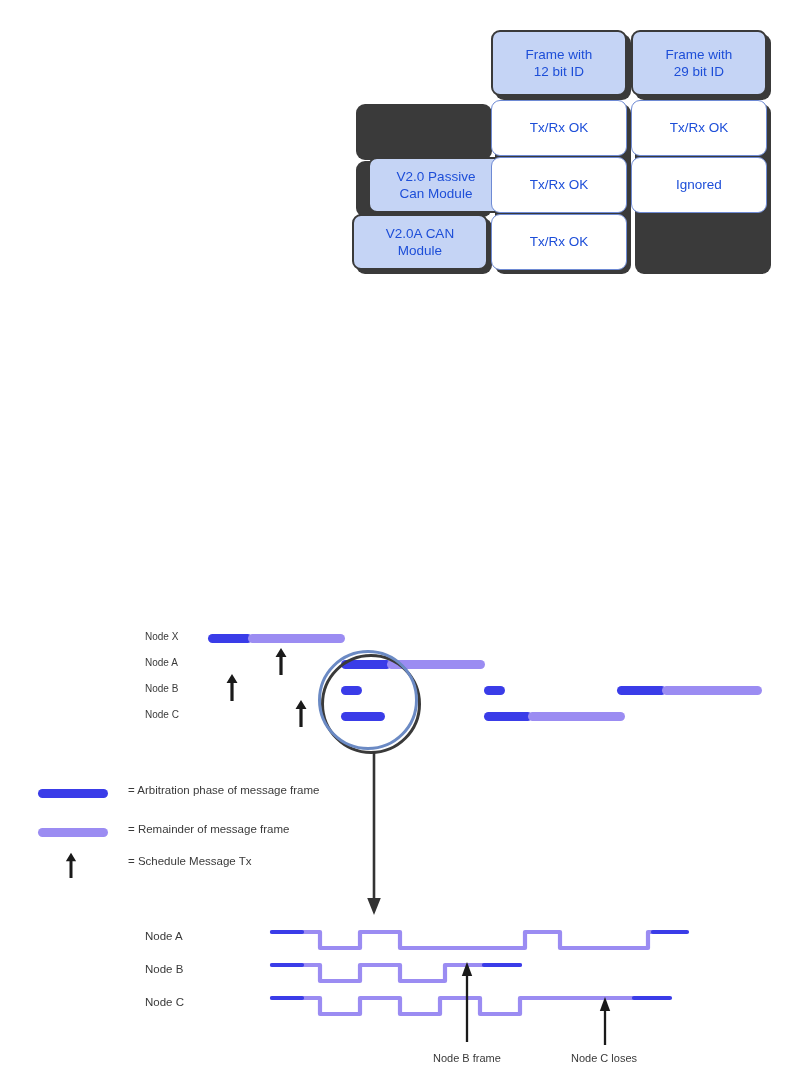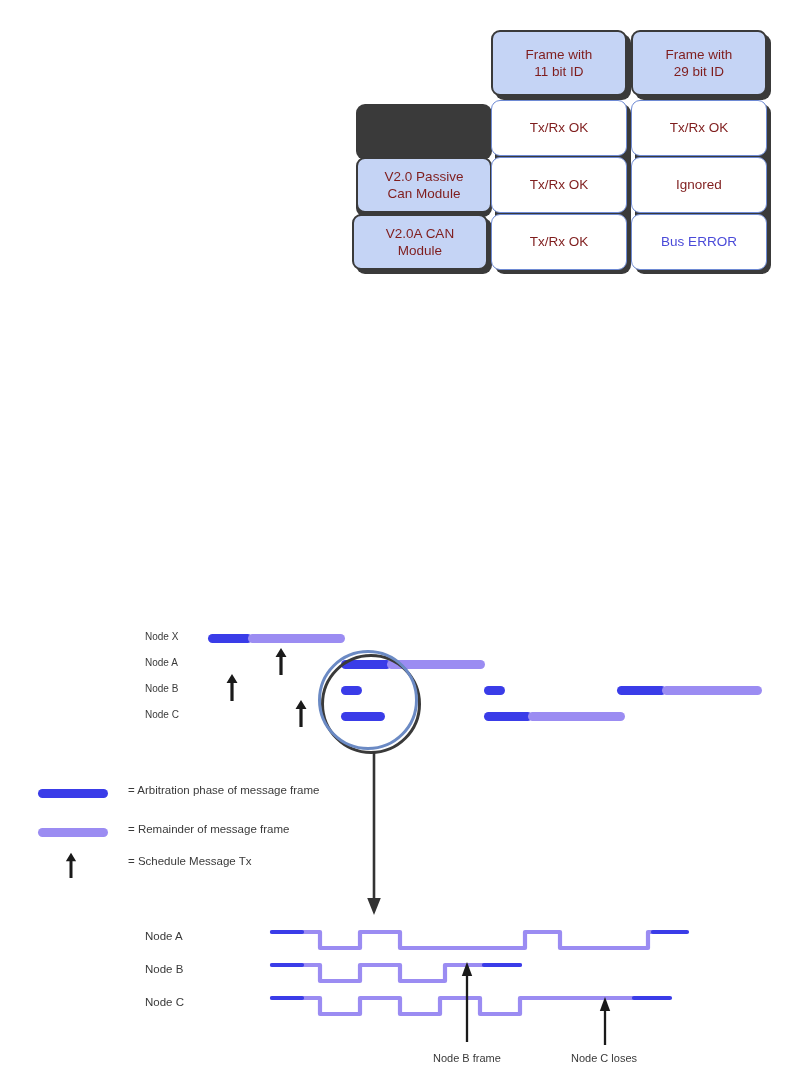--- a/index.html
+++ b/index.html
@@ -25,21 +25,21 @@
   }
   .cell {
     position: absolute;
     box-sizing: border-box;
     display: flex;
     align-items: center;
     justify-content: center;
     text-align: center;
     line-height: 1.28;
     font-size: 13.5px;
-    color: #7f1d1d;
+    color: #1d4ed8;
     border-radius: 9px;
   }
   .cell-shadow {
     position: absolute;
     border-radius: 9px;
     background: #3a3a3a;
   }
   .cell.hdr {
     background: #c5d4f5;
     border: 2.2px solid #3a3a3a;
@@ -167,51 +167,50 @@
   <div class="cell-shadow" style="left:283px;top:6px;width:136px;height:66px;"></div>
   <div class="cell-shadow" style="left:4px;top:76px;width:136px;height:56px;"></div>
   <div class="cell-shadow" style="left:4px;top:133px;width:136px;height:56px;"></div>
   <div class="cell-shadow" style="left:4px;top:190px;width:136px;height:56px;"></div>
   <div class="cell-shadow" style="left:143px;top:76px;width:136px;height:170px;"></div>
   <div class="cell-shadow" style="left:283px;top:76px;width:136px;height:170px;"></div>
 
   <div class="cell hdr" style="left:139px;top:2px;width:136px;height:66px;">
     <div>
       <div>Frame with</div>
-      <div>11 bit ID</div>
+      <div>12 bit ID</div>
     </div>
   </div>
   <div class="cell hdr" style="left:279px;top:2px;width:136px;height:66px;">
     <div>
       <div>Frame with</div>
       <div>29 bit ID</div>
     </div>
   </div>
 
-  <div class="cell rowhdr" style="left:4px;top:129px;width:136px;height:56px;">
+  <div class="cell rowhdr" style="left:16px;top:129px;width:136px;height:56px;">
     <div>
       <div>V2.0 Passive</div>
       <div>Can Module</div>
     </div>
   </div>
   <div class="cell rowhdr" style="left:0px;top:186px;width:136px;height:56px;">
     <div>
       <div>V2.0A CAN</div>
       <div>Module</div>
     </div>
   </div>
 
   <div class="cell body" style="left:139px;top:72px;width:136px;height:56px;">Tx/Rx OK</div>
   <div class="cell body" style="left:279px;top:72px;width:136px;height:56px;">Tx/Rx OK</div>
 
   <div class="cell body" style="left:139px;top:129px;width:136px;height:56px;">Tx/Rx OK</div>
   <div class="cell body" style="left:279px;top:129px;width:136px;height:56px;">Ignored</div>
 
   <div class="cell body" style="left:139px;top:186px;width:136px;height:56px;">Tx/Rx OK</div>
-  <div class="cell body err" style="left:279px;top:186px;width:136px;height:56px;">Bus ERROR</div>
 </div>
 
 <div id="timeline">
 
   <div class="node-label" style="left:145px;top:31px;">Node X</div>
   <div class="node-label" style="left:145px;top:57px;">Node A</div>
   <div class="node-label" style="left:145px;top:83px;">Node B</div>
   <div class="node-label" style="left:145px;top:109px;">Node C</div>
 
   <div class="bar arb" style="left:208px;top:34px;width:44px;"></div>

